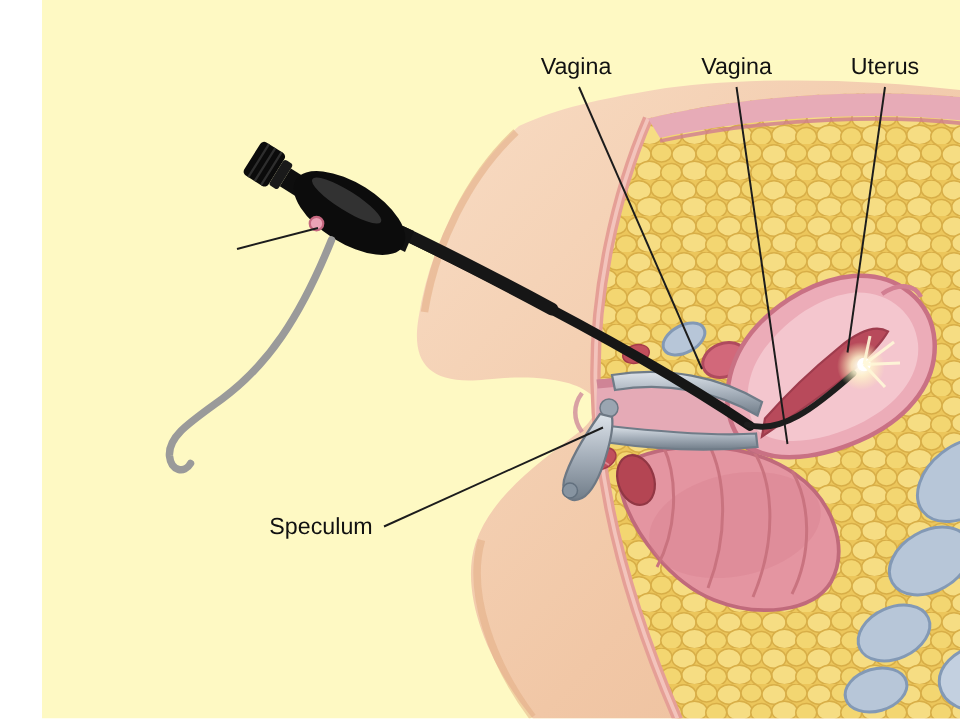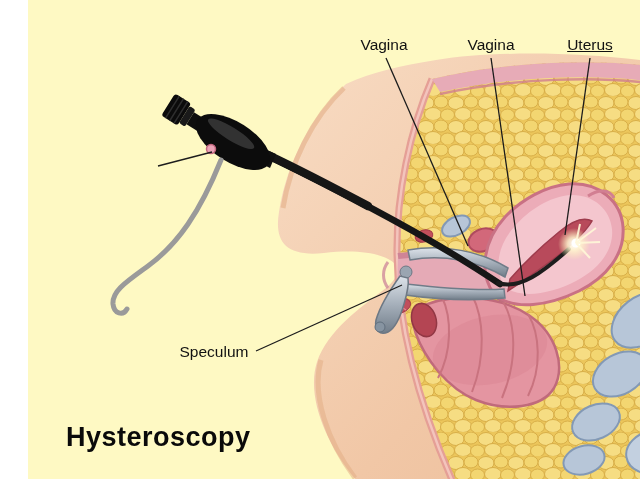--- a/index.html
+++ b/index.html
@@ -162,17 +162,16 @@
       <line x1="358" y1="58" x2="440" y2="246"></line>
       <line x1="463" y1="58" x2="497" y2="296"></line>
       <line x1="562" y1="58" x2="537" y2="235"></line>
       <line x1="130" y1="166" x2="184" y2="152"></line>
       <line x1="228" y1="351" x2="374" y2="285"></line>
     </g>
   </svg>
 
   <div class="lbl center" style="left:356px;top:37px;">Vagina</div>
   <div class="lbl center" style="left:463px;top:37px;">Vagina</div>
-  <div class="lbl center" style="left:562px;top:37px;text-decoration:underline;">Uterus</div>
+  <div class="lbl center" style="left:562px;top:37px;">Uterus</div>
   <div class="lbl center" style="left:186px;top:344px;">Speculum</div>
 
-  <div class="title">Hysteroscopy</div>
 </div>
 
 </body></html>

